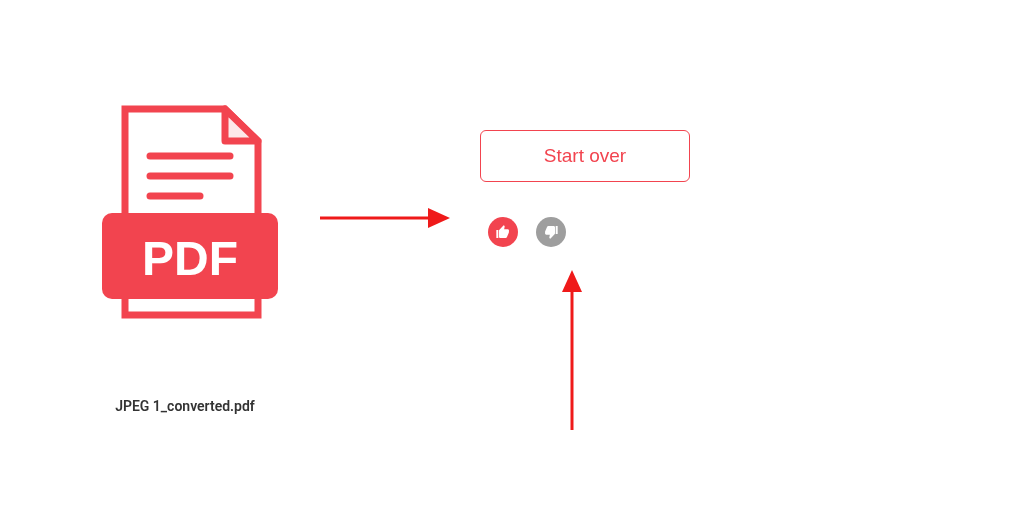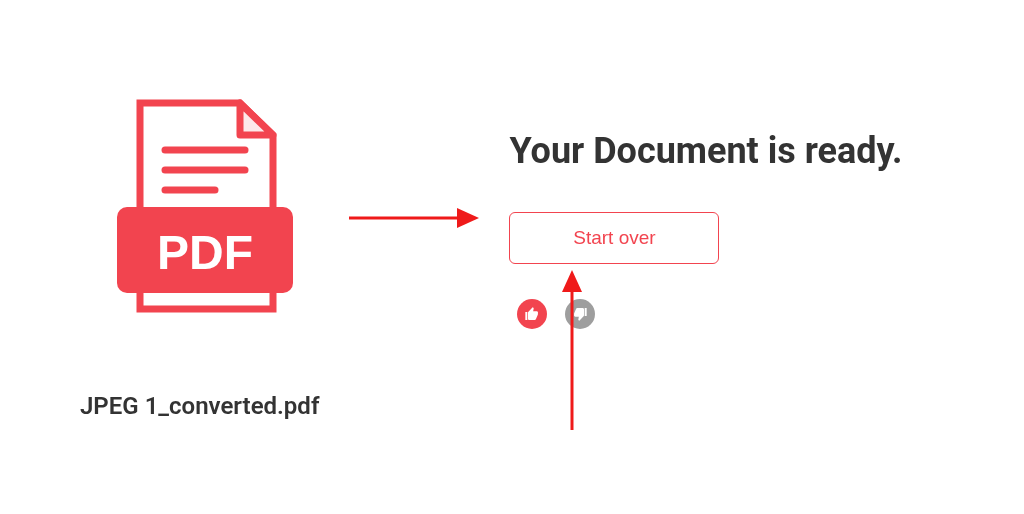--- a/index.html
+++ b/index.html
@@ -21,21 +21,21 @@
       flex-shrink: 0;
       gap: 32px;
     }
     .pdf-icon-wrap {
       width: 210px;
       height: 230px;
       position: relative;
     }
     .filename {
       margin-top: 35px;
-      font-size: 24px;
+      font-size: 14px;
       font-weight: 600;
       color: #333;
     }
     .arrow-right {
       flex-shrink: 0;
       width: 130px;
       height: 24px;
       display: flex;
       align-items: center;
       margin-top: -78px;
@@ -126,21 +126,20 @@
 </div>
 
 <div class="arrow-right">
   <svg viewBox="0 0 130 24" width="130" height="24">
     <line x1="0" y1="12" x2="108" y2="12" stroke="#ef1a1a" stroke-width="3"></line>
     <polygon points="108,2 130,12 108,22" fill="#ef1a1a"></polygon>
   </svg>
 </div>
 
 <div class="right-panel">
-  <h1 class="heading">Your Document is ready.</h1>
   <div class="button-row">
     <button class="btn btn-startover">Start over</button>
   </div>
   <div class="feedback-row">
     <button class="thumb-btn thumb-up">
       <svg width="16" height="16" viewBox="0 0 24 24">
         <path fill="#ffffff" d="M2 21h3V9H2v12zm19-11c0-1.1-.9-2-2-2h-5.3l.8-3.8v-.3c0-.4-.2-.8-.4-1.1L13 2 6.6 8.6C6.2 9 6 9.5 6 10v9c0 1.1.9 2 2 2h8c.8 0 1.5-.5 1.8-1.2l2.9-6.8c.1-.3.2-.6.2-1v-2z"></path>
       </svg>
     </button>
     <button class="thumb-btn thumb-down">

